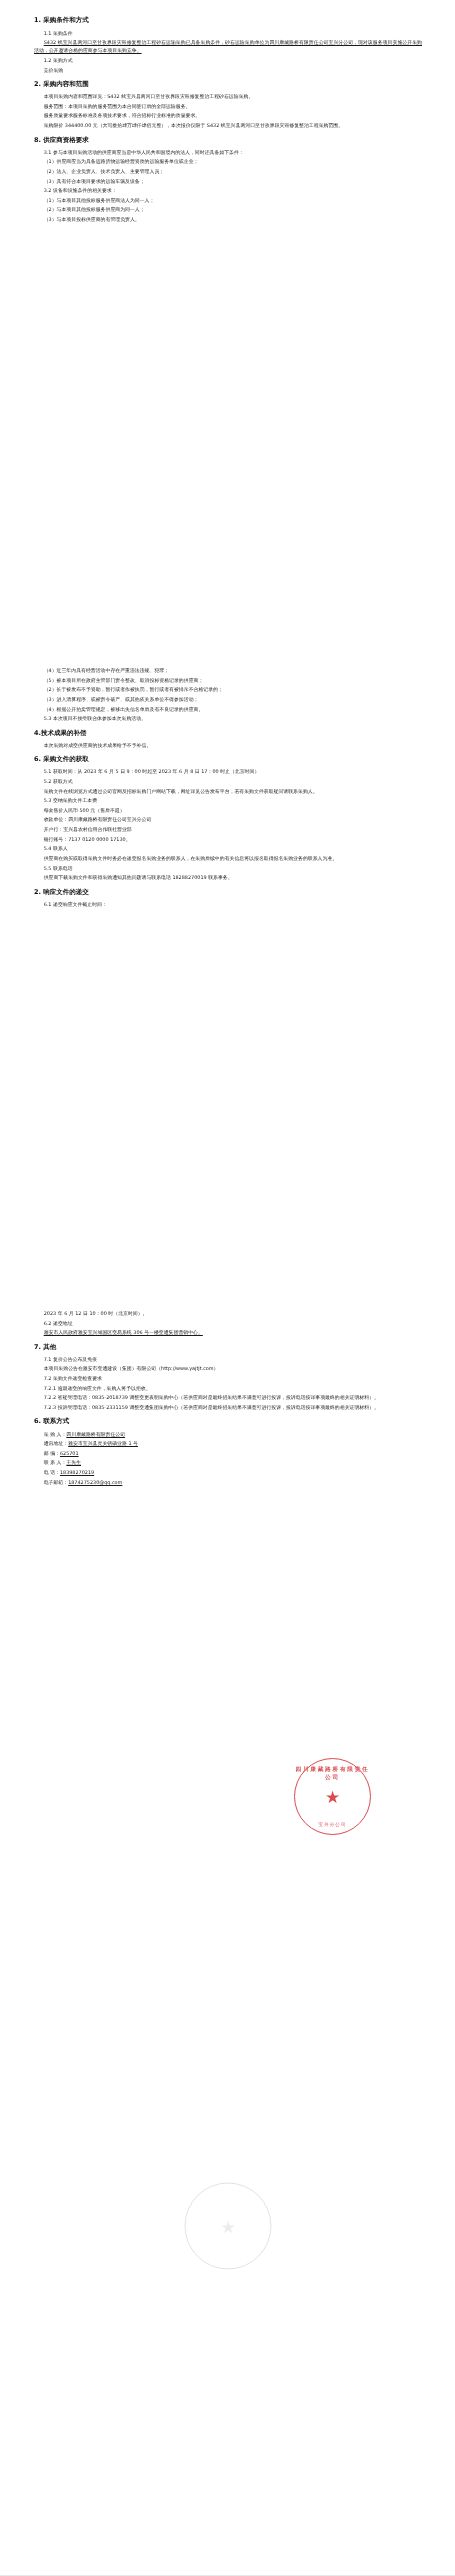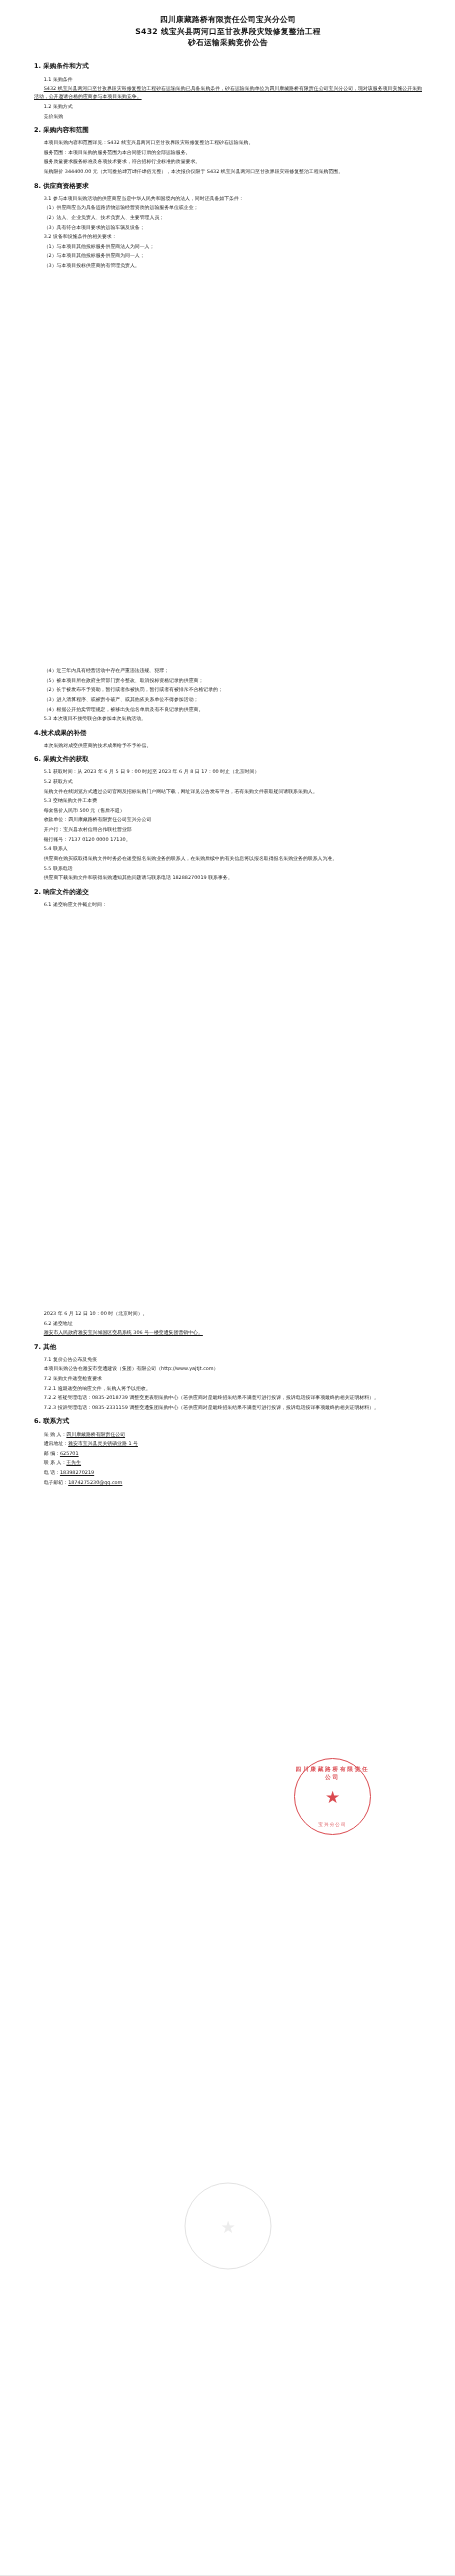--- a/index.html
+++ b/index.html
@@ -100,25 +100,20 @@
     display: flex;
     align-items: center;
     justify-content: center;
   }
 </style>
 </head>
 <body>
 
 <div class="page p1">
 
-  <div class="doc-title">
-    <div>四川康藏路桥有限责任公司宝兴分公司</div>
-    <div>S432 线宝兴县两河口至甘孜界段灾毁修复整治工程</div>
-    <div>砂石运输采购竞价公告</div>
-  </div>
 
   <h2 class="sec">1. 采购条件和方式</h2>
   <p class="ln ind">1.1 采购条件</p>
   <p class="ln ind u">S432 线宝兴县两河口至甘孜界段灾毁修复整治工程砂石运输采购已具备采购条件，砂石运输采购单位为四川康藏路桥有限责任公司宝兴分公司，现对该服务项目实施公开采购活动，公开邀请合格的应商参与本项目采购竞争。</p>
   <p class="ln ind">1.2 采购方式</p>
   <p class="ln ind">竞价采购</p>
 
   <h2 class="sec">2. 采购内容和范围</h2>
   <p class="ln ind">本项目采购内容和范围详见：S432 线宝兴县两河口至甘孜界段灾毁修复整治工程砂石运输采购。</p>
   <p class="ln ind">服务范围：本项目采购的服务范围为本合同签订后的全部运输服务。</p>

